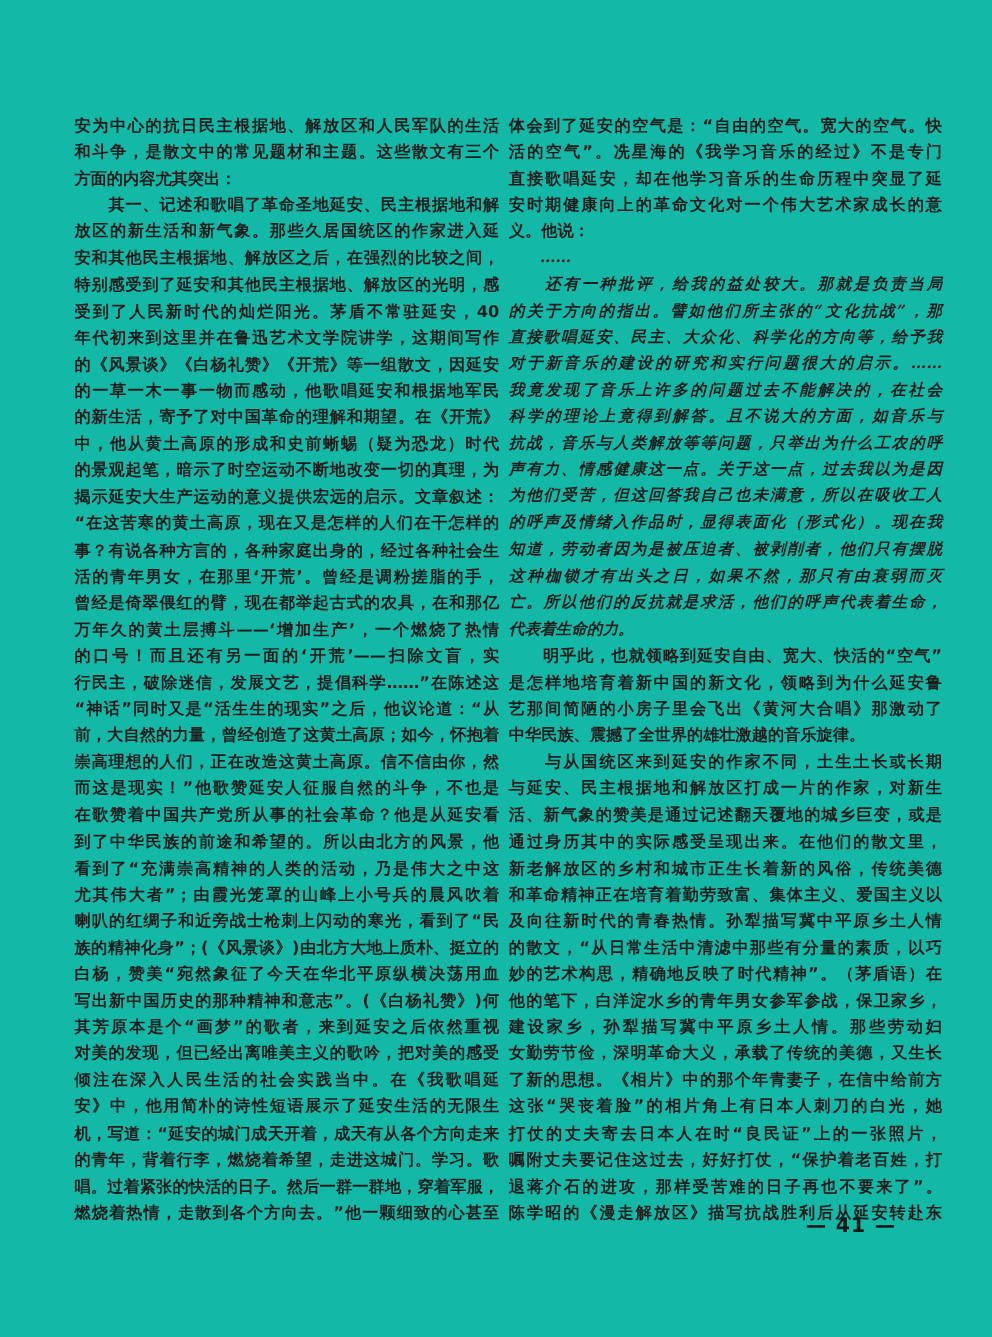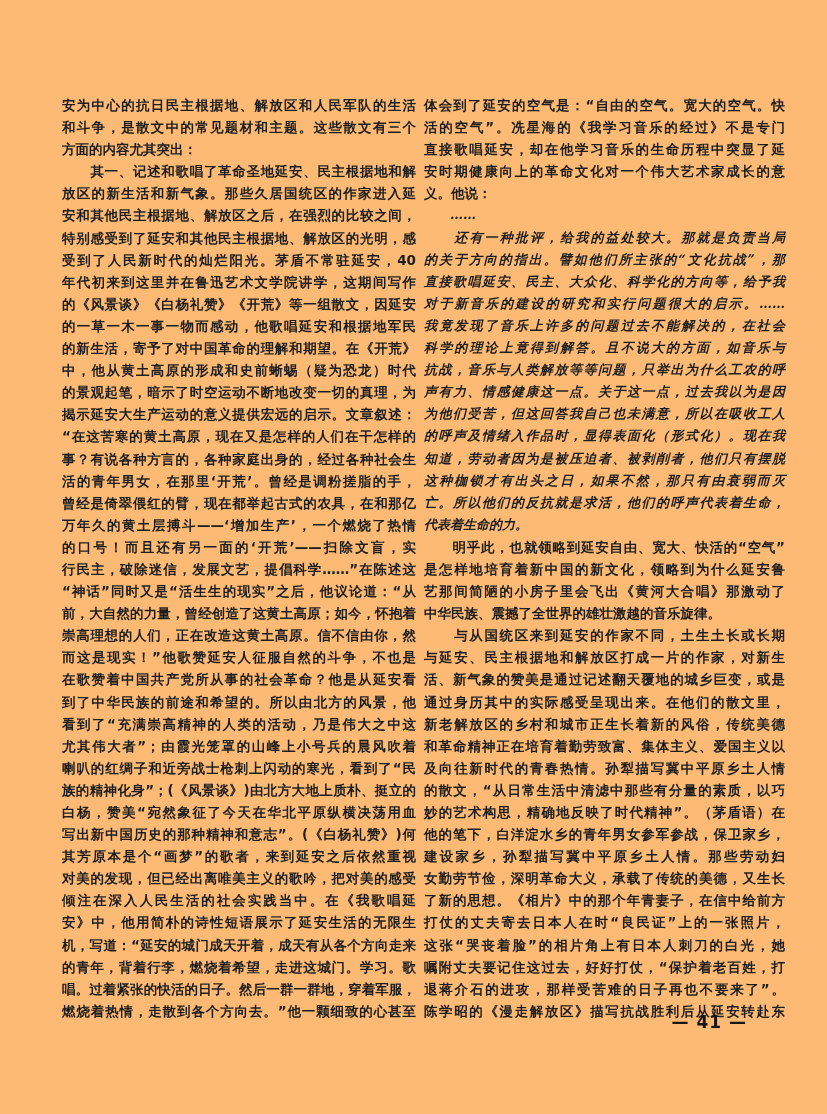--- a/index.html
+++ b/index.html
@@ -5,21 +5,21 @@
   html, body {
     margin: 0;
     padding: 0;
     background: #e9e8e4;
   }
   .page {
     position: relative;
     width: 827px;
     height: 1114px;
     margin: 0;
-    background: #fdba74;
+    background: #14b8a6;
     color: #1d1d1d;
     font-family: "DejaVu Sans", sans-serif;
     overflow: hidden;
   }
   .col {
     position: absolute;
     top: 94px;
   }
   .col-left  { left: 62px;  width: 354px; }
   .col-right { left: 424px; width: 361px; }
@@ -137,20 +137,20 @@
       <div class="line">通过身历其中的实际感受呈现出来。在他们的散文里，</div>
       <div class="line">新老解放区的乡村和城市正生长着新的风俗，传统美德</div>
       <div class="line">和革命精神正在培育着勤劳致富、集体主义、爱国主义以</div>
       <div class="line">及向往新时代的青春热情。孙犁描写冀中平原乡土人情</div>
       <div class="line">的散文，“从日常生活中清滤中那些有分量的素质，以巧</div>
       <div class="line">妙的艺术构思，精确地反映了时代精神”。（茅盾语）在</div>
       <div class="line">他的笔下，白洋淀水乡的青年男女参军参战，保卫家乡，</div>
       <div class="line">建设家乡，孙犁描写冀中平原乡土人情。那些劳动妇</div>
       <div class="line">女勤劳节俭，深明革命大义，承载了传统的美德，又生长</div>
       <div class="line">了新的思想。《相片》中的那个年青妻子，在信中给前方</div>
+      <div class="line">这张“哭丧着脸”的相片角上有日本人刺刀的白光，她</div>
       <div class="line">打仗的丈夫寄去日本人在时“良民证”上的一张照片，</div>
-      <div class="line">这张“哭丧着脸”的相片角上有日本人刺刀的白光，她</div>
       <div class="line">嘱附丈夫要记住这过去，好好打仗，“保护着老百姓，打</div>
       <div class="line">退蒋介石的进攻，那样受苦难的日子再也不要来了”。</div>
       <div class="line">陈学昭的《漫走解放区》描写抗战胜利后从延安转赴东</div>
     </div>
   <div class="page-number">— 41 —</div>
 </div>
 
 </body></html>

